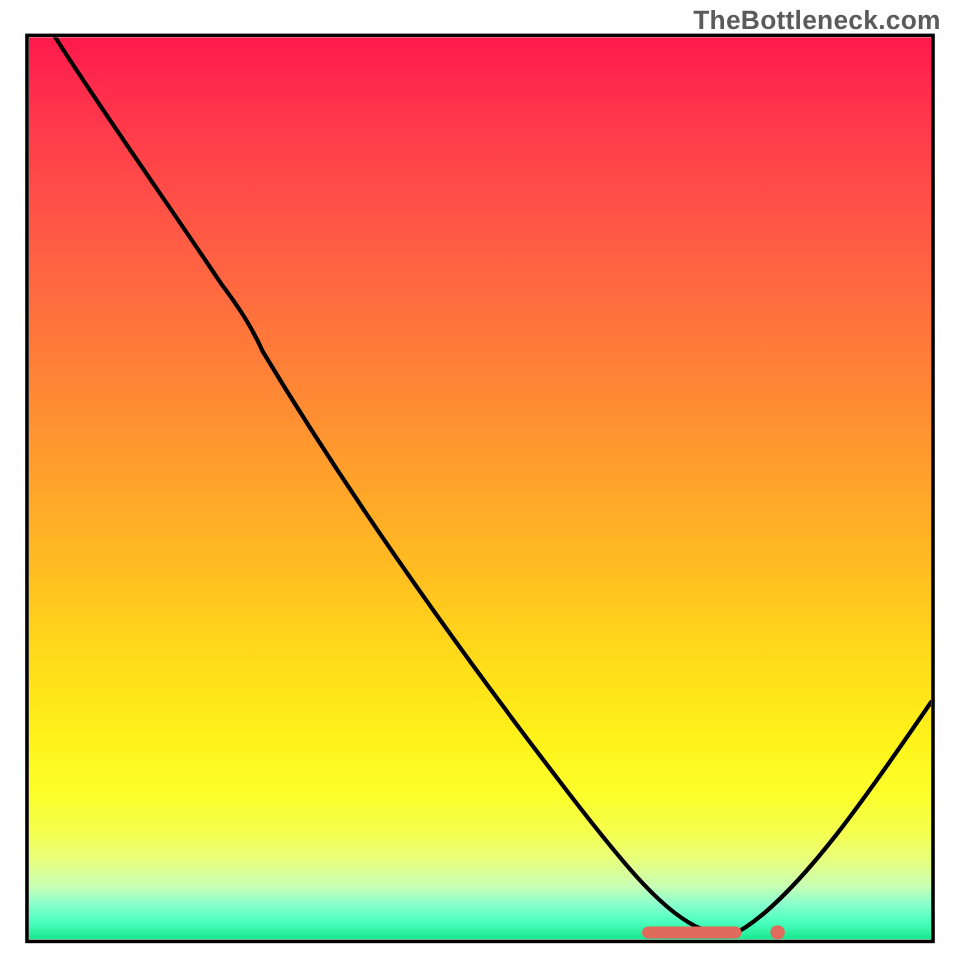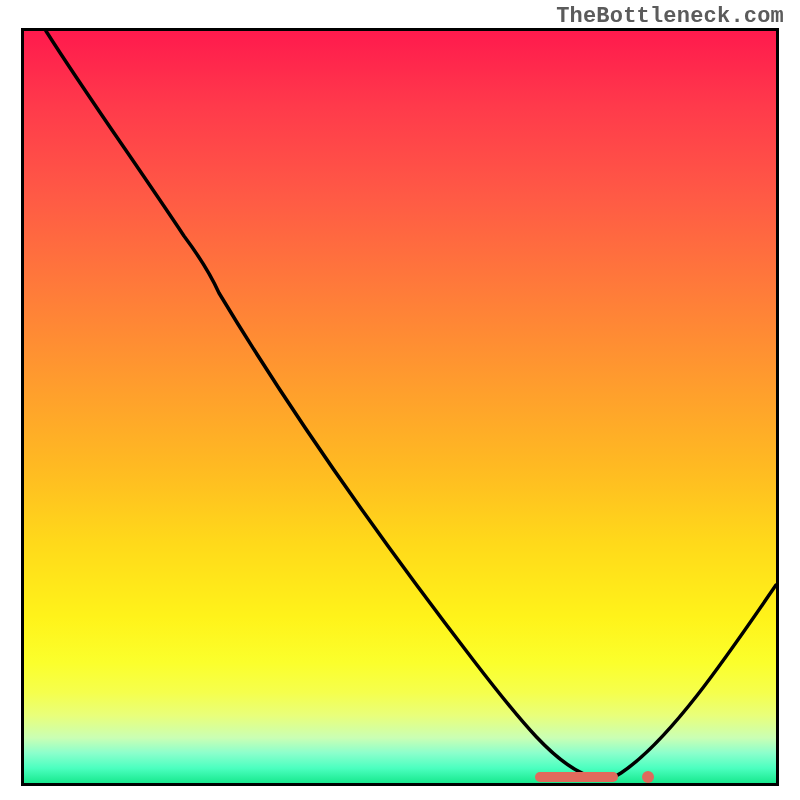--- a/index.html
+++ b/index.html
@@ -17,21 +17,20 @@
     height: 800px;
   }
   .watermark {
     position: absolute;
     top: 4px;
     right: 16px;
     font-size: 22px;
     font-weight: 600;
     color: #5b5b5b;
     letter-spacing: 0.2px;
-    font-family: Liberation Mono, monospace;
   }
   .plot-area {
     position: absolute;
     left: 21px;
     top: 28px;
     width: 758px;
     height: 758px;
     border: 3px solid #000;
     box-sizing: border-box;
     overflow: hidden;

